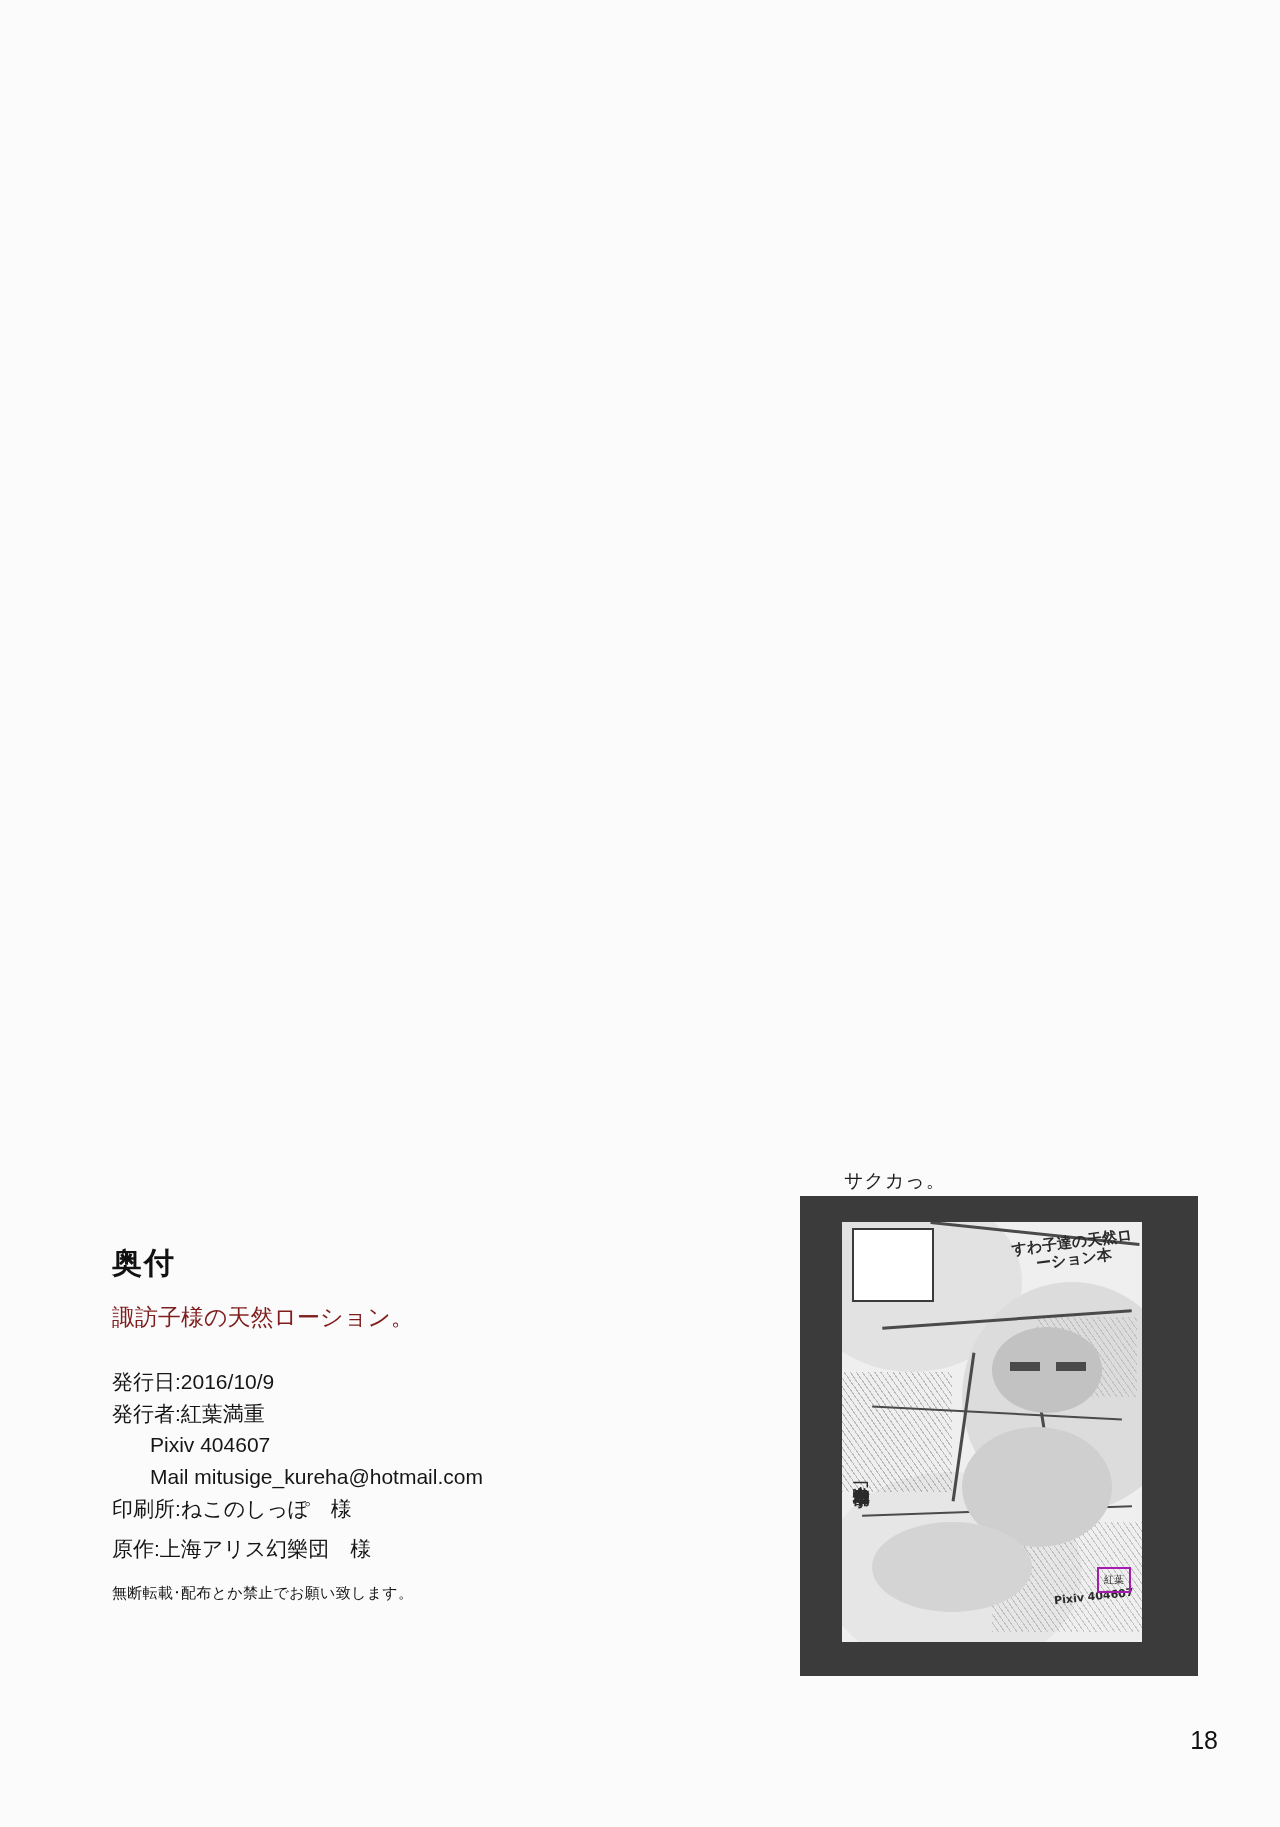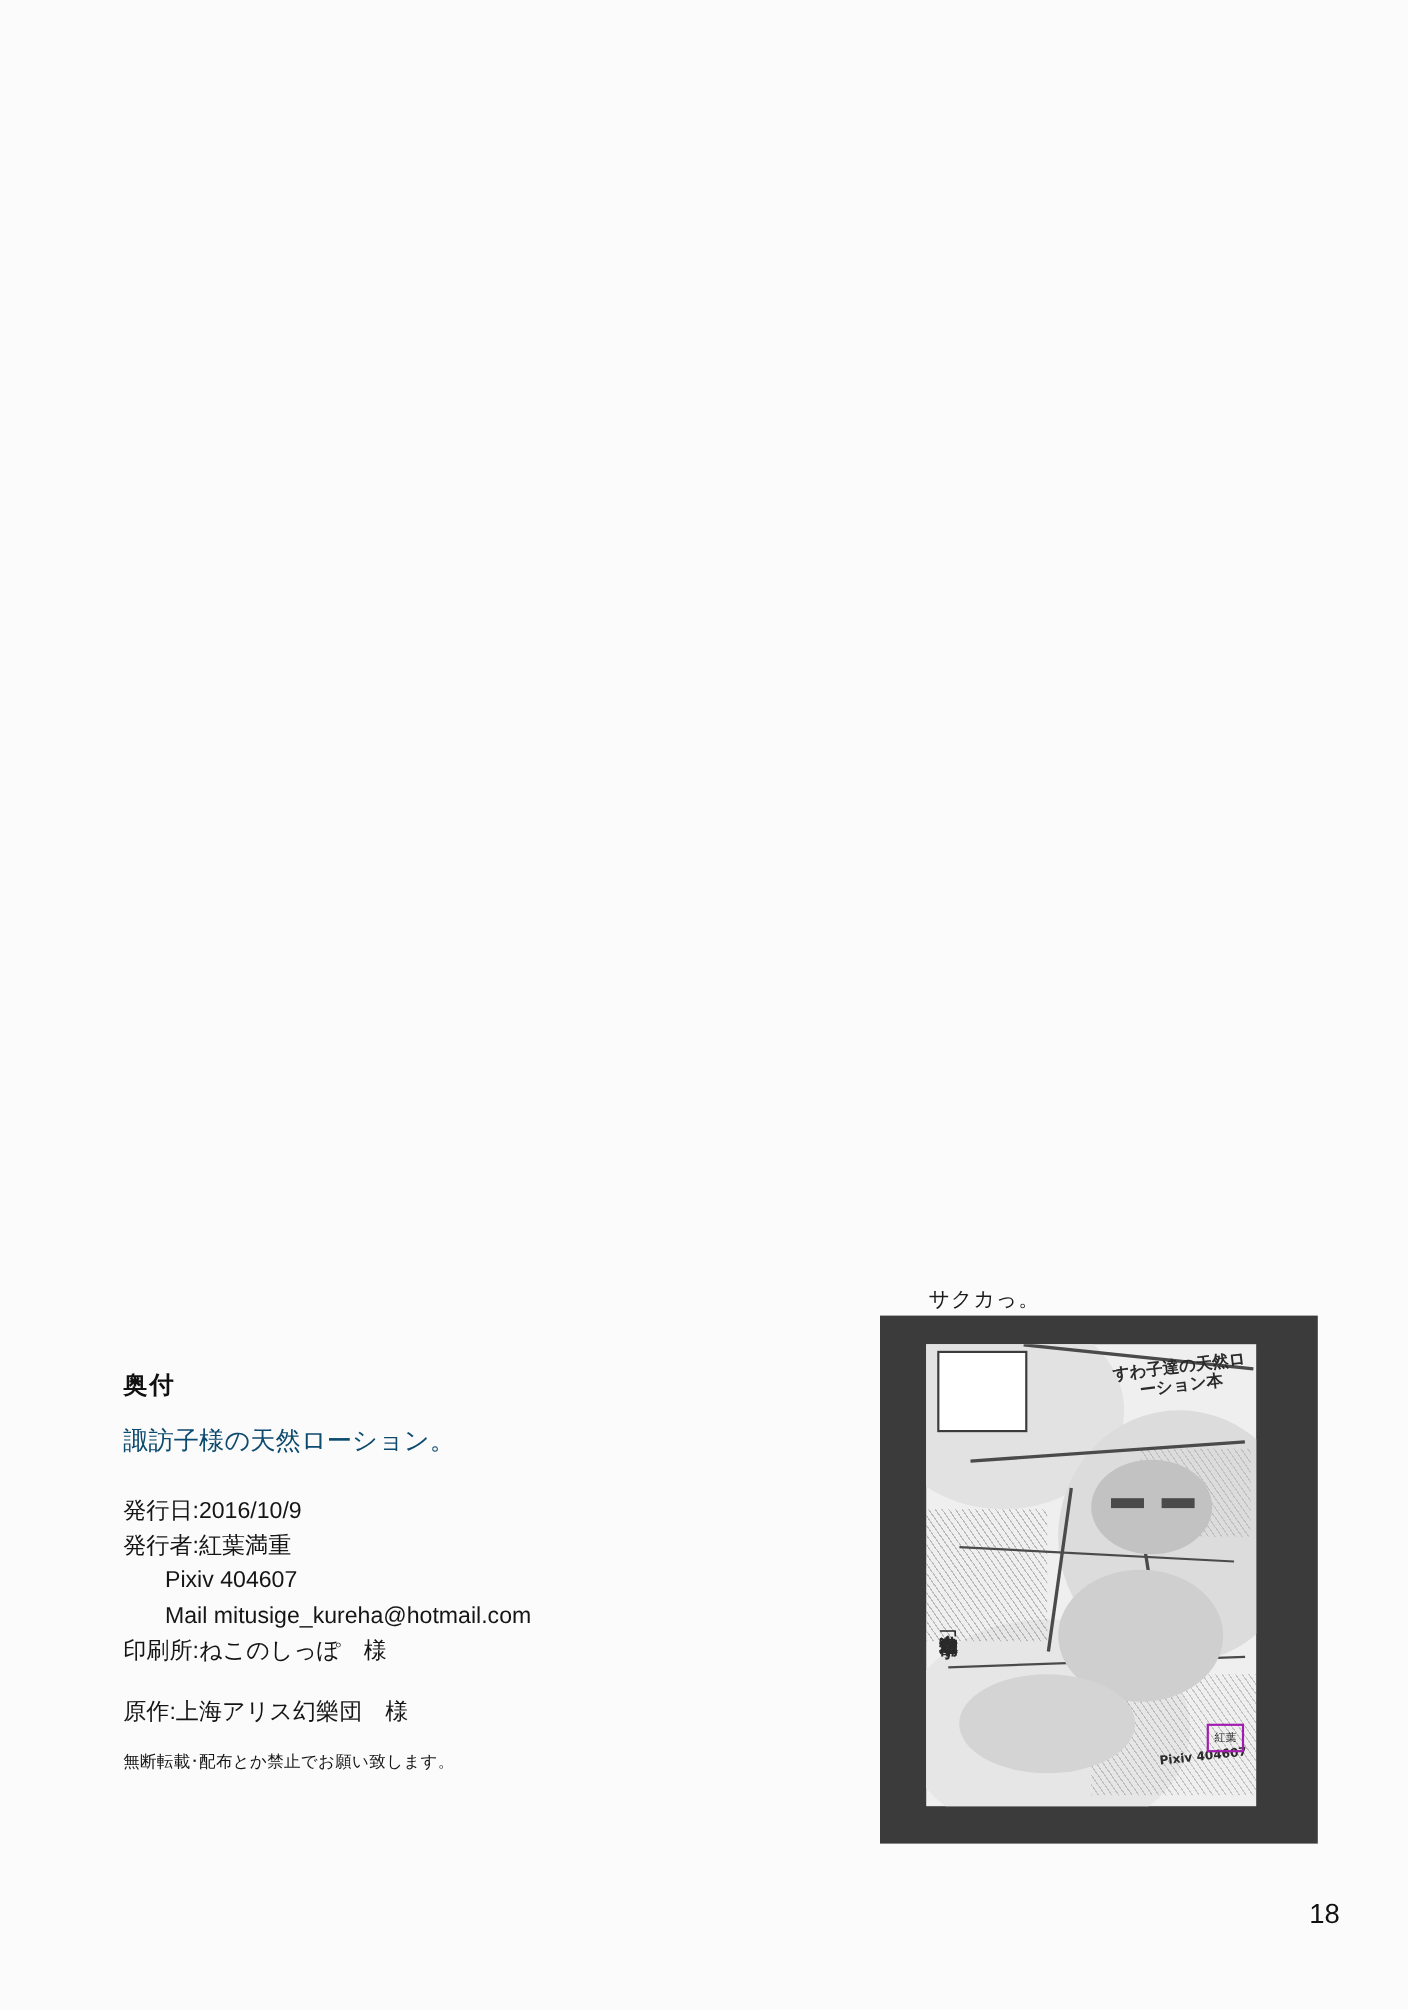--- a/index.html
+++ b/index.html
@@ -22,42 +22,42 @@
   }
 
   
   #colophon {
     position: absolute;
     left: 112px;
     top: 1248px;
     width: 520px;
   }
   #colophon-heading {
-    font-size: 22px;
+    font-size: 30px;
     font-weight: 700;
     letter-spacing: 2px;
     margin: 0 0 26px 0;
     line-height: 1;
     color: #111;
   }
   #colophon-title {
     font-size: 23px;
     font-weight: 400;
     margin: 0 0 34px 0;
     line-height: 1.2;
-    color: #0c4a6e;
+    color: #7f1d1d;
   }
   .colophon-line {
     font-size: 21px;
     line-height: 1.52;
     color: #151515;
     white-space: pre;
   }
   .indent-1 { padding-left: 38px; }
-  .gap-top { margin-top: 24px; }
+  .gap-top { margin-top: 8px; }
   #colophon-notice {
     font-size: 15px;
     margin-top: 19px;
     color: #151515;
     letter-spacing: 0.3px;
   }
 
   
   #artwork-caption {
     position: absolute;

